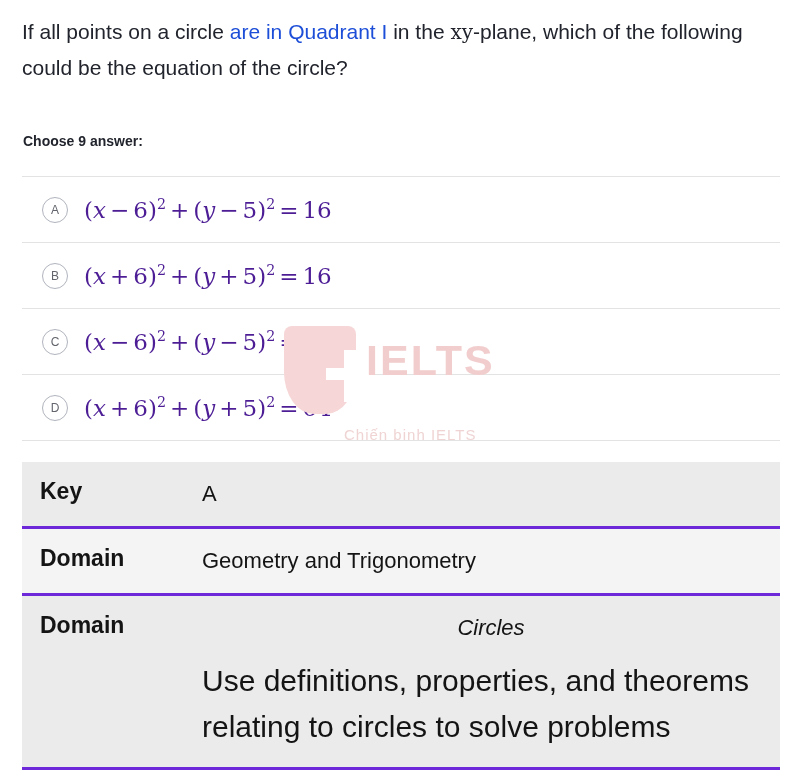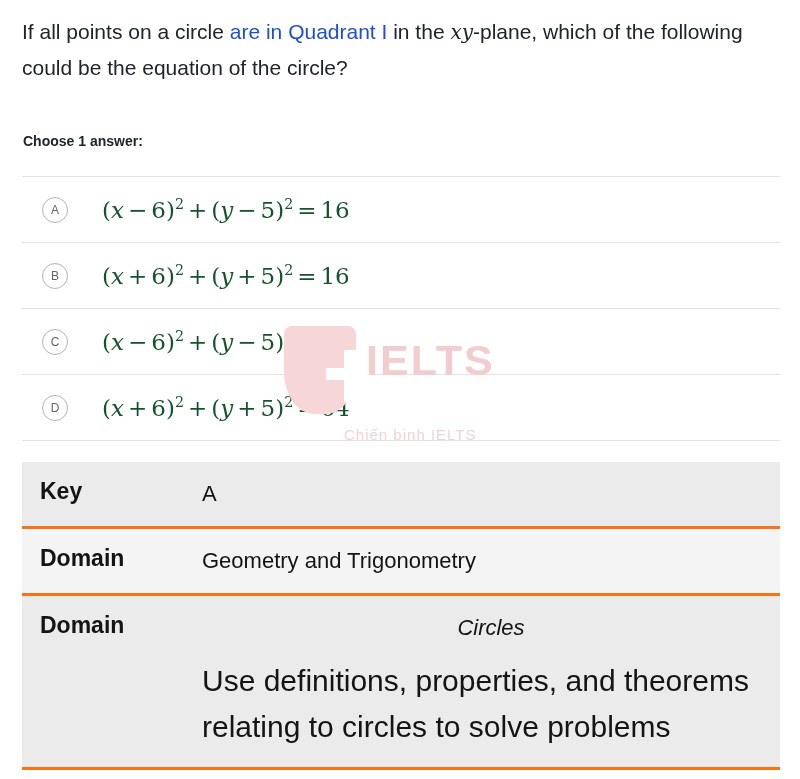--- a/index.html
+++ b/index.html
@@ -31,21 +31,20 @@
     width: 760px;
     font-size: 21px;
     line-height: 35px;
     color: #21242c;
   }
   .question .link {
     color: #1d4ed8;
   }
   .mathi {
     font-family: "DejaVu Serif", serif;
-    font-style: italic;
     font-size: 20px;
   }
 
   
   .choose-label {
     position: absolute;
     left: 23px;
     top: 133px;
     font-size: 14px;
     font-weight: bold;
@@ -78,24 +77,24 @@
     color: #62656c;
     font-size: 12px;
     display: flex;
     align-items: center;
     justify-content: center;
     margin-left: 20px;
     background: #fff;
     font-family: "Liberation Sans", sans-serif;
   }
   .choice-math {
-    margin-left: 34px;
+    margin-left: 16px;
     font-family: "DejaVu Serif", serif;
     font-size: 23px;
-    color: #14532d;
+    color: #4c1d95;
     white-space: nowrap;
   }
   .choice-math i {
     font-style: italic;
   }
   .choice-math sup {
     font-size: 0.62em;
     vertical-align: super;
     line-height: 0;
   }
@@ -169,21 +168,21 @@
   }
   .info-table tr {
     background: #ebebeb;
   }
   .info-table tr.alt {
     background: #f4f4f4;
   }
   .info-table td {
     vertical-align: top;
     padding: 16px 0 16px 0;
-    border-bottom: 3px solid #f97316;
+    border-bottom: 3px solid #6d28d9;
   }
   .info-table td.label {
     width: 162px;
     padding-left: 18px;
     font-size: 23px;
     font-weight: bold;
     color: #141414;
   }
   .info-table td.value {
     font-size: 22px;
@@ -206,21 +205,21 @@
 </style>
 </head>
 <body>
 
 <div class="page">
 
   <div class="question">
     <span>If all points on a circle </span><span class="link">are in Quadrant I</span><span> in the </span><span class="mathi">xy</span><span>-plane, which of the following could be the equation of the circle?</span>
   </div>
 
-  <div class="choose-label">Choose 1 answer:</div>
+  <div class="choose-label">Choose 9 answer:</div>
 
   <div class="choices">
 
     <div class="choice">
       <span class="choice-letter">A</span>
       <span class="choice-math">(<i>x</i><span class="op">−</span><span>6</span>)<sup>2</sup><span class="op">+</span>(<i>y</i><span class="op">−</span><span>5</span>)<sup>2</sup><span class="op">=</span><span>16</span></span>
     </div>
 
     <div class="choice">
       <span class="choice-letter">B</span>

